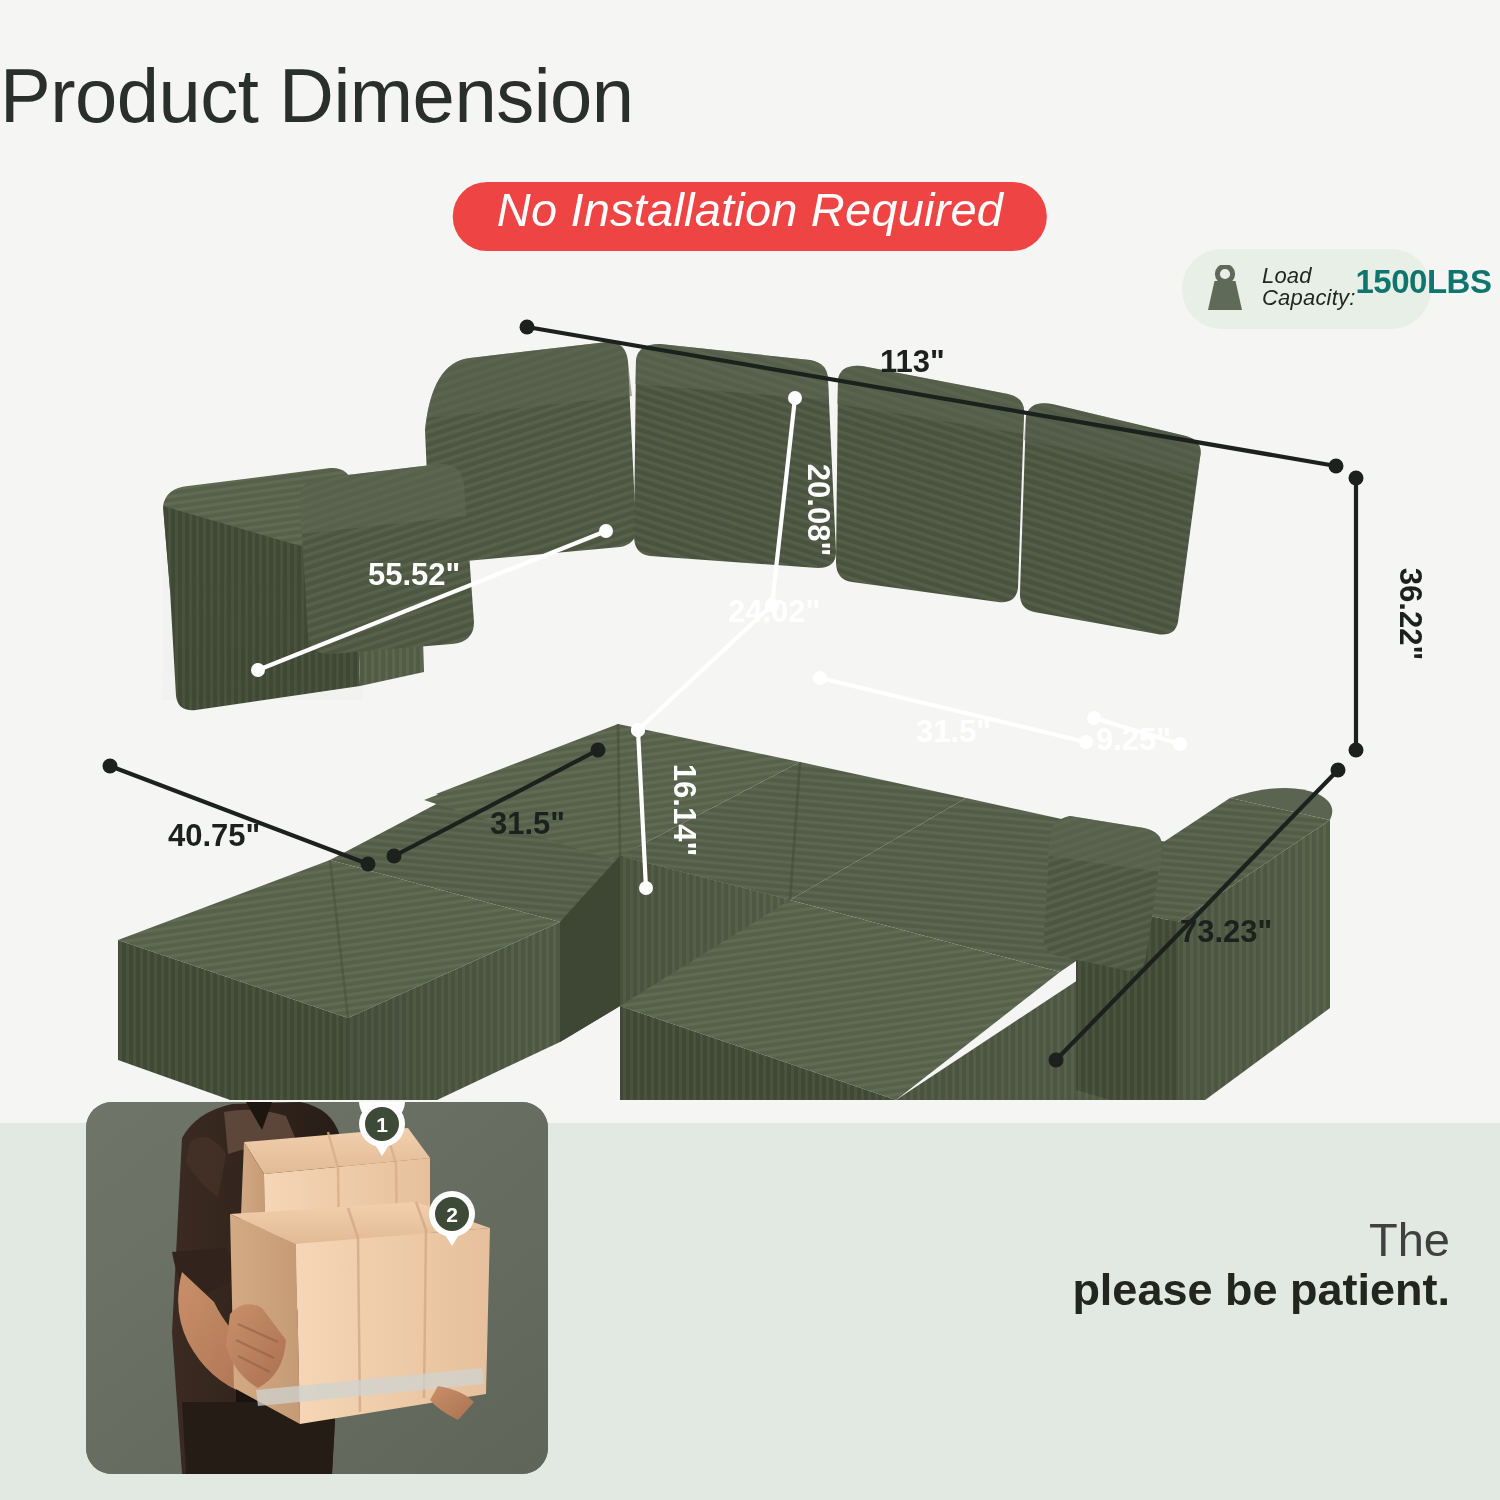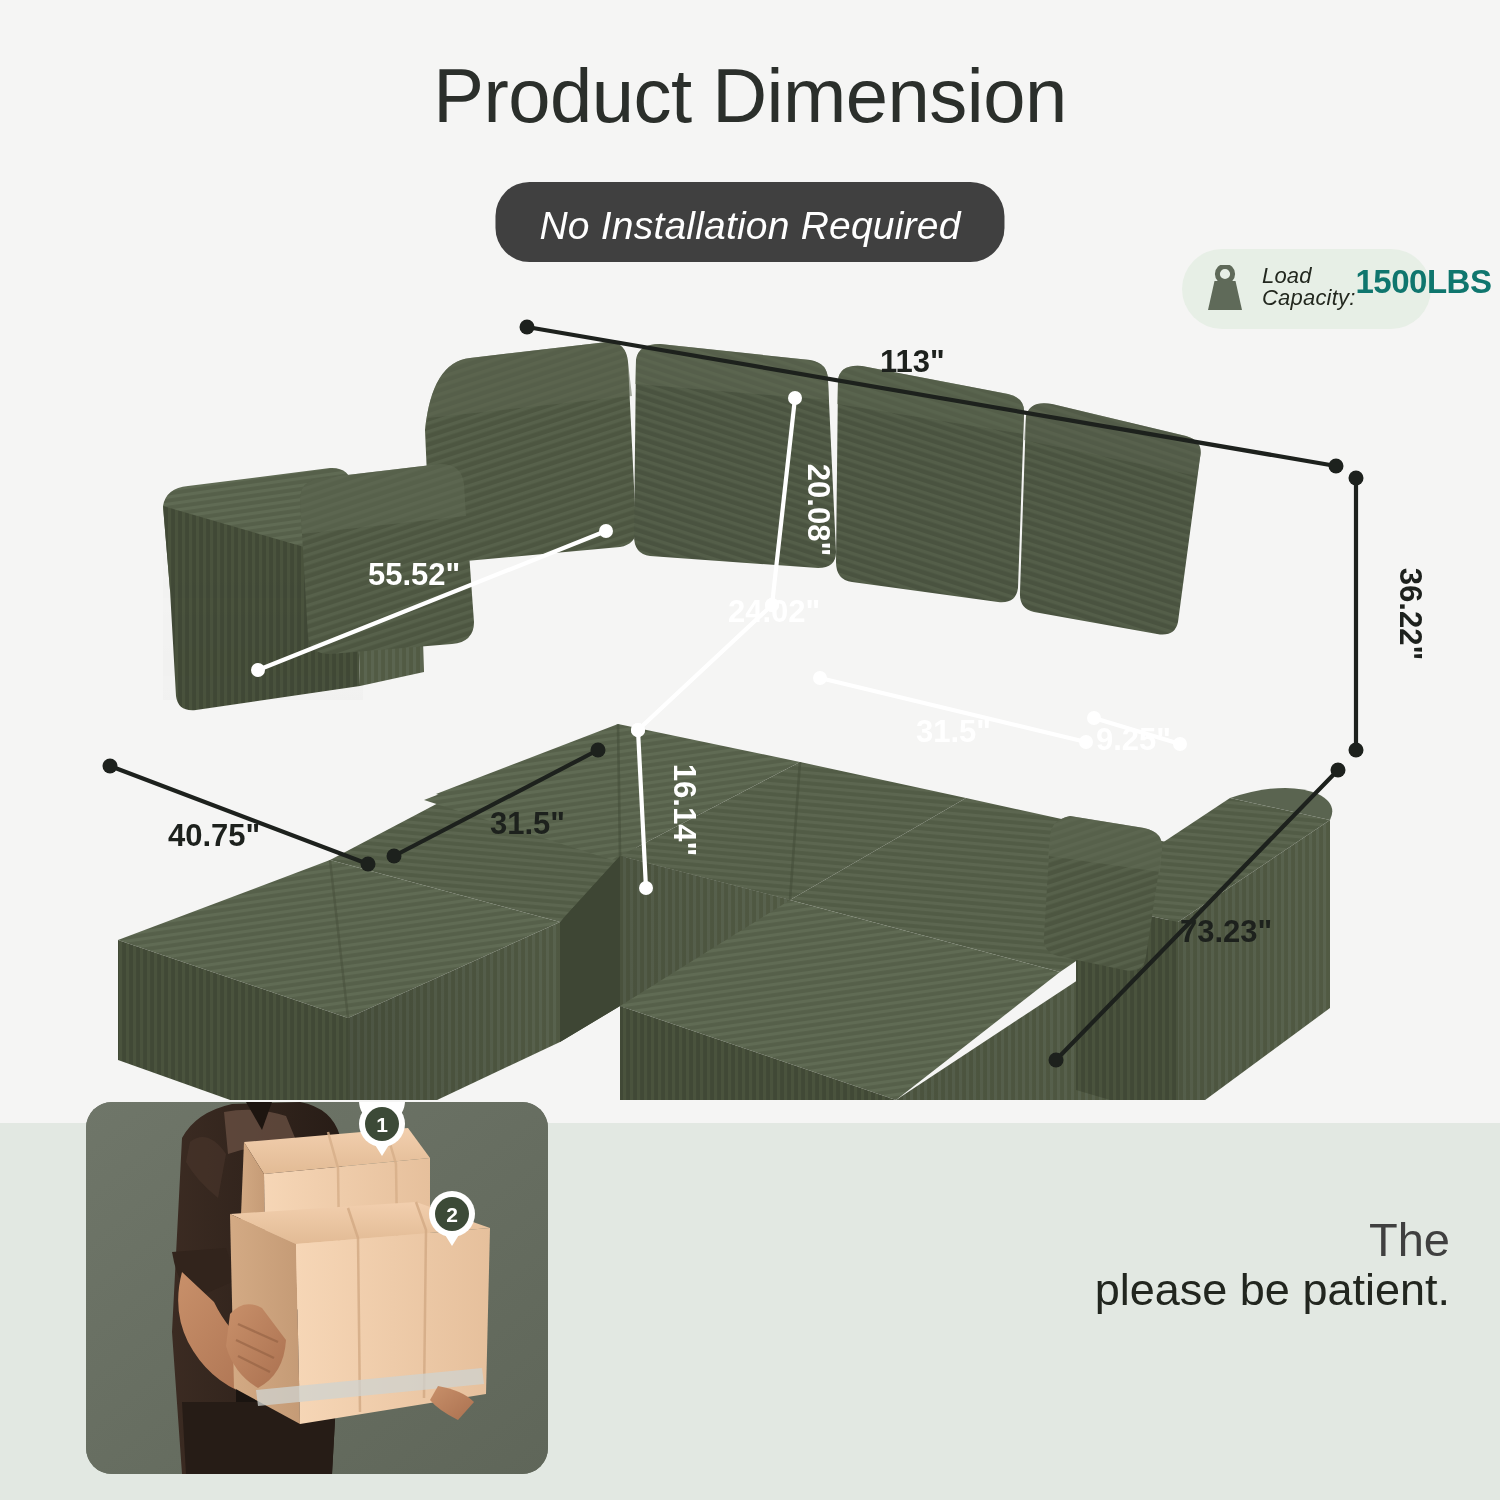--- a/index.html
+++ b/index.html
@@ -12,36 +12,36 @@
   }
 
   
   #top-panel{
     position:absolute; left:0; top:0; width:1500px; height:1123px;
     background:#f5f5f4;
   }
 
   #page-title{
     position:absolute; left:0; top:52px; width:1500px;
-    text-align:center;
+    text-align:left;
     font-size:76px;
     font-weight:400;
     letter-spacing:-0.5px;
     color:#2b2f2b;
   }
 
   #no-install-pill{
     position:absolute;
     left:50%; transform:translateX(-50%);
     top:182px;
-    background:#404040;
+    background:#ef4444;
     color:#ffffff;
     border-radius:34px;
-    padding:22px 44px 14px 44px;
-    font-size:39px;
+    padding:0 44px 14px 44px;
+    font-size:47px;
     font-style:italic;
     font-weight:400;
     letter-spacing:0.2px;
     white-space:nowrap;
   }
 
   
   #load-badge{
     position:absolute; left:1182px; top:249px;
     width:249px; height:80px;
@@ -108,21 +108,21 @@
   #parcel-the{ font-size:47px; font-weight:400; color:#404040; }
   #parcel-count{
     font-size:72px; font-weight:bold; font-style:italic;
     color:#5e6b55; letter-spacing:-1px;
   }
   #parcel-line2{
     font-size:45px; font-weight:400; margin-top:14px;
     line-height:1.22; color:#22261f; white-space:nowrap;
   }
   #parcel-line3{
-    font-size:45px; font-weight:400;
+    font-size:45px; font-weight:700;
     line-height:1.22; color:#22261f; white-space:nowrap;
   }
 </style>
 </head>
 <body>
 
 <div id="top-panel">
 
   <h1 id="page-title">Product Dimension</h1>
 

